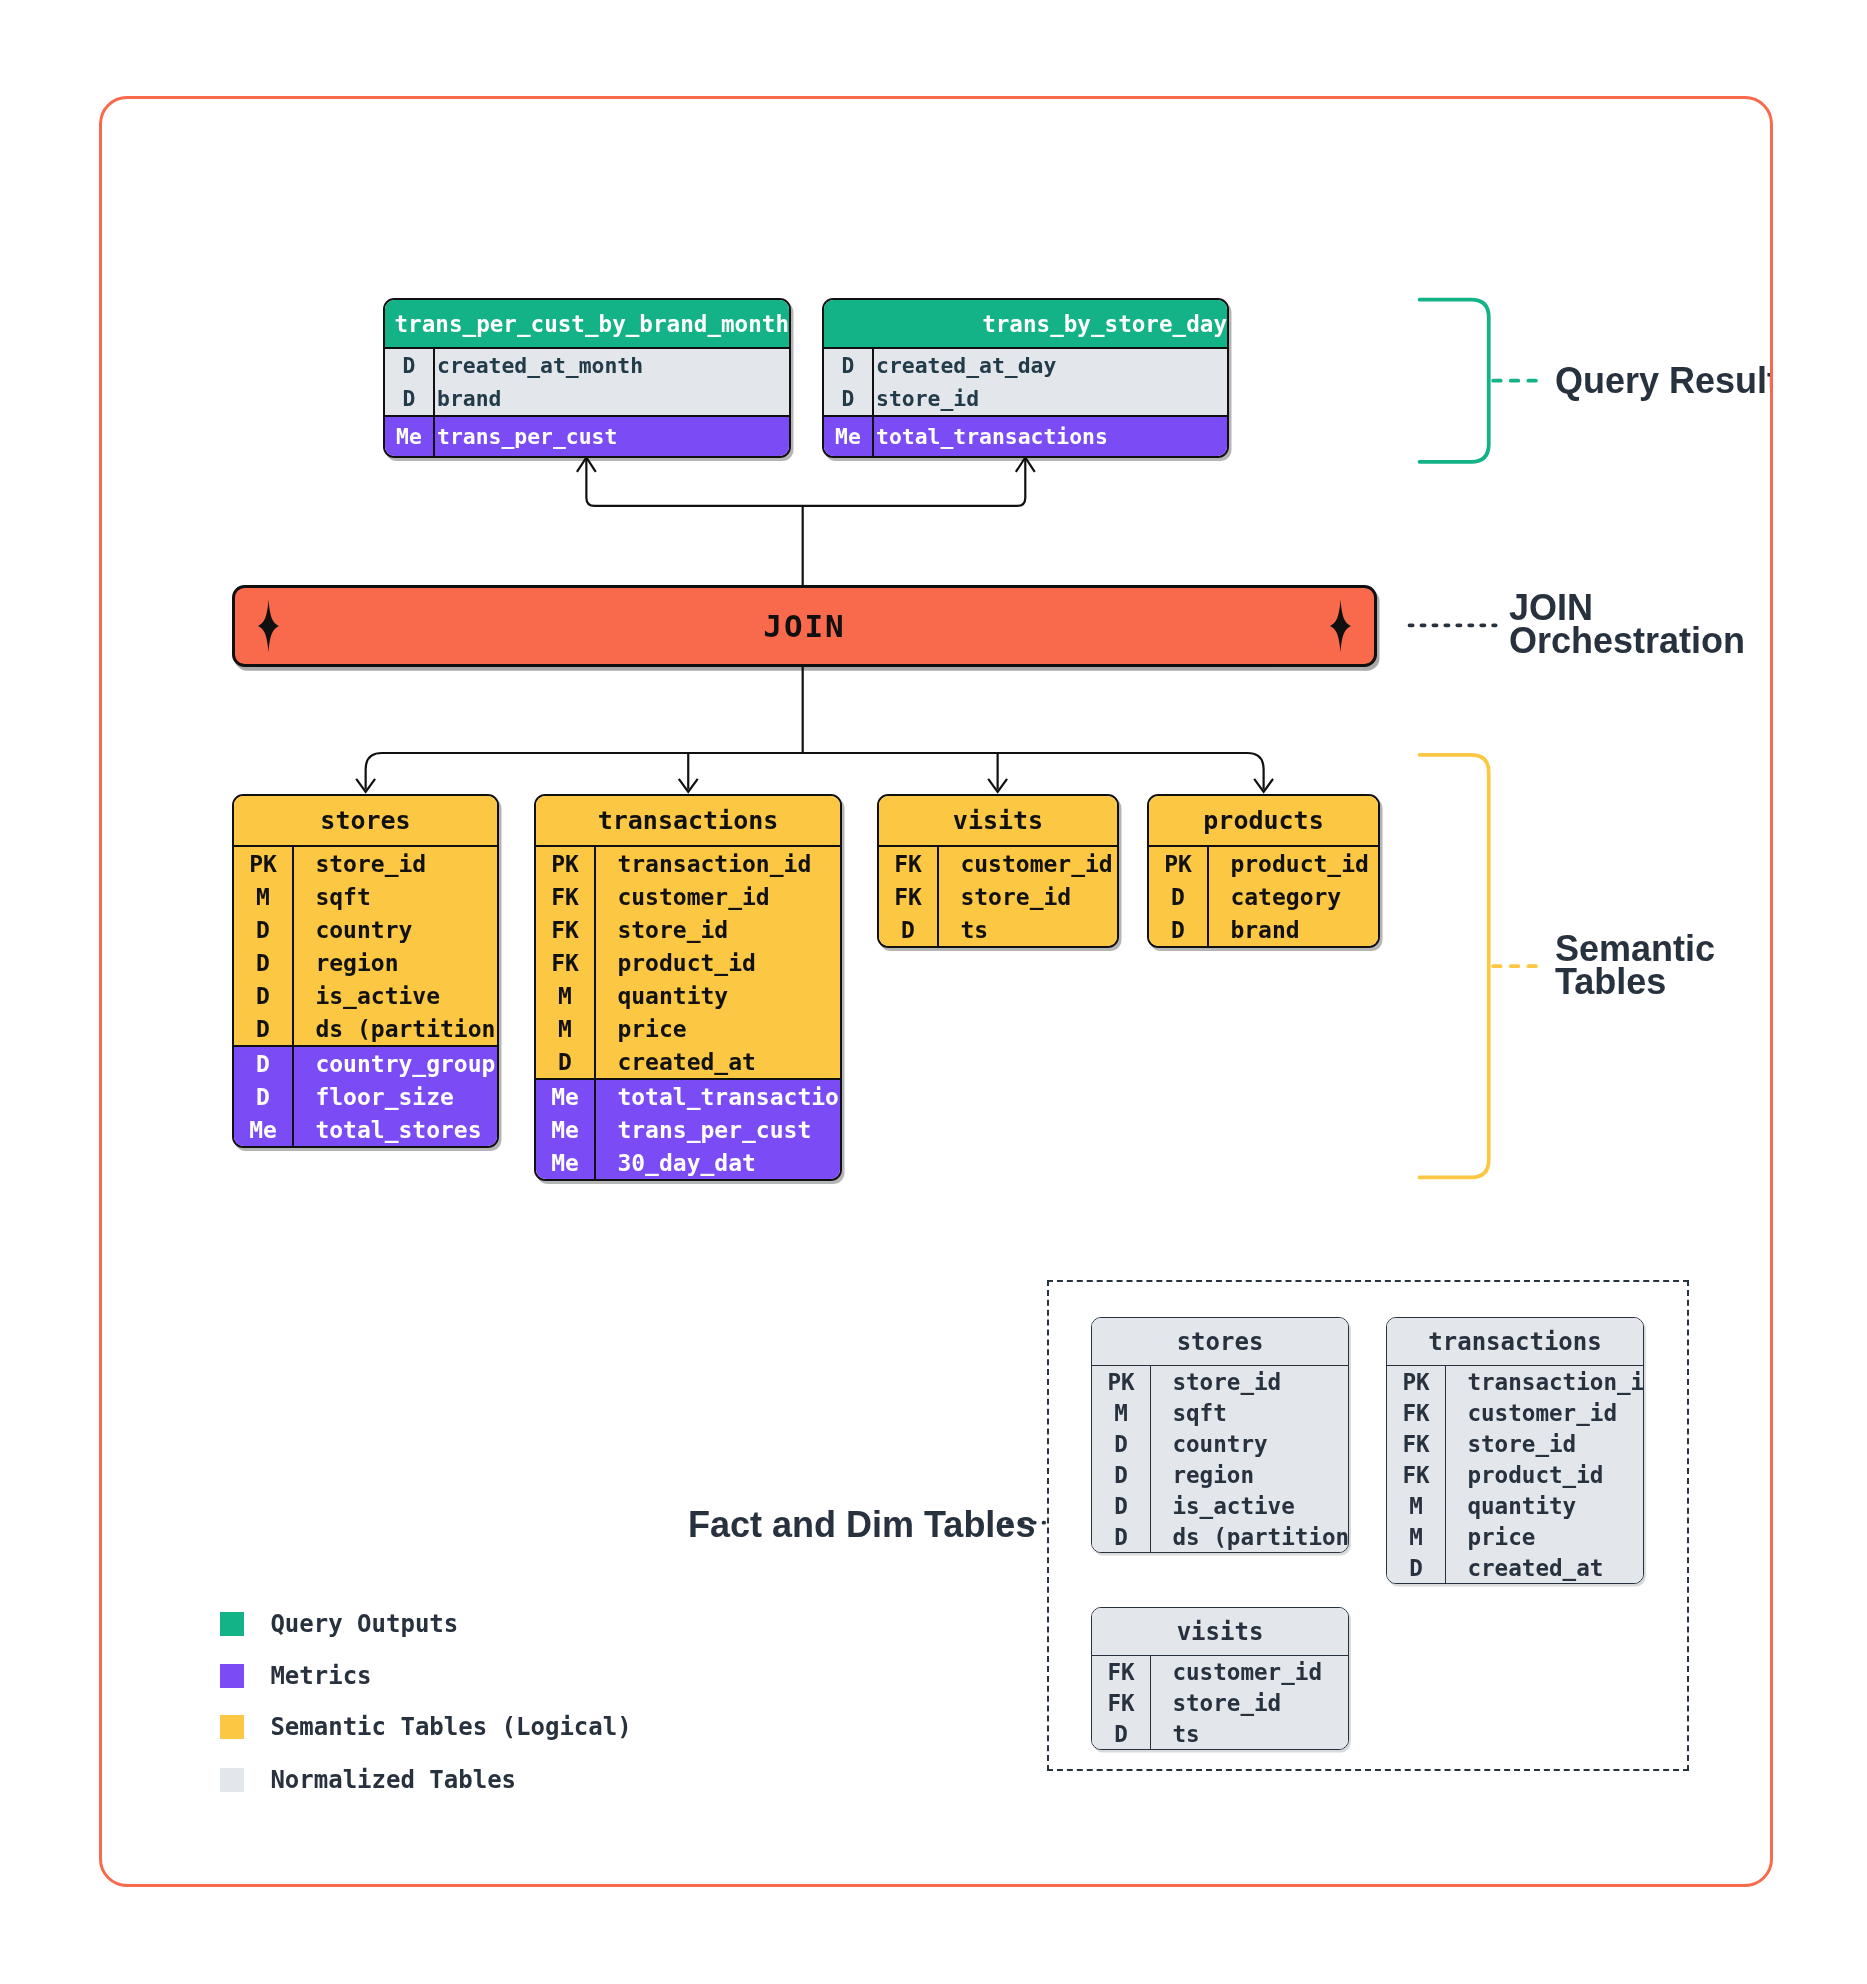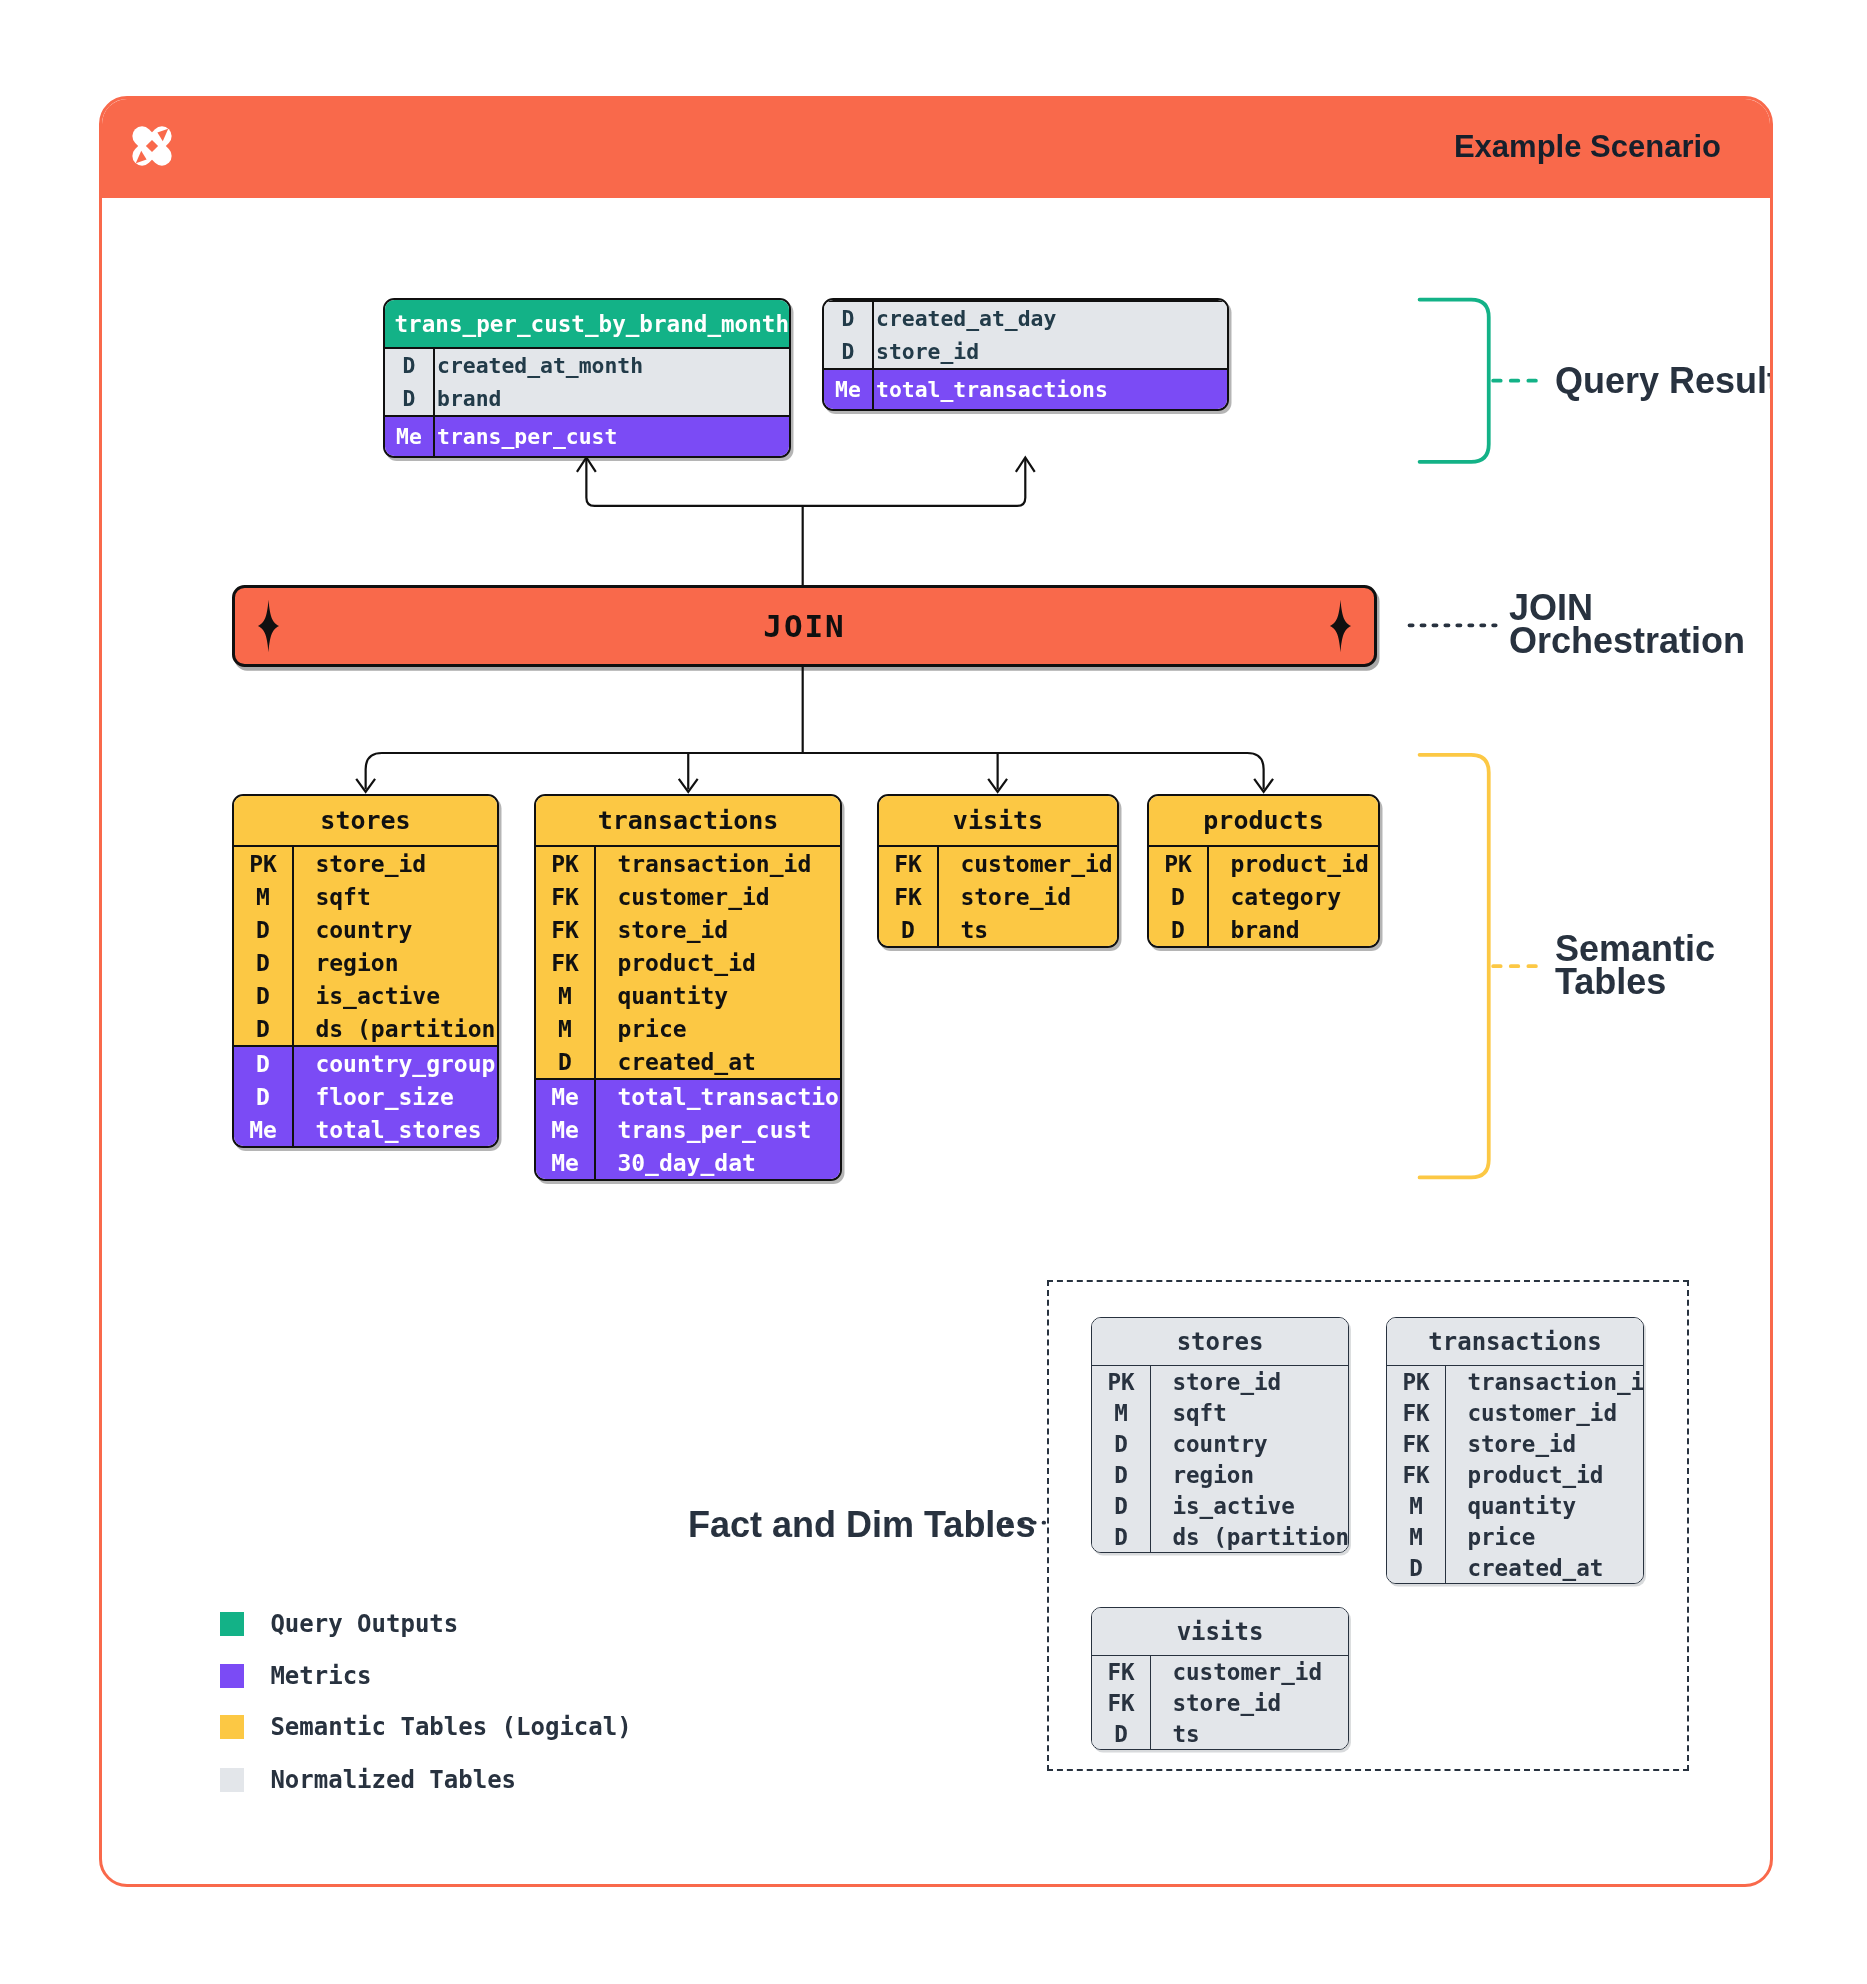--- a/index.html
+++ b/index.html
@@ -71,34 +71,20 @@
   .sw-purple{background:#7B4BF5;}
   .sw-yellow{background:#FCC844;}
   .sw-gray{background:#E3E6EA;}
 </style>
 </head>
 <body>
 
 <div class="page">
  <div class="card">
 
-  <div class="chead">
-    <svg class="logo" width="54" height="54" viewBox="0 0 100 100">
-      <g fill="#ffffff">
-        <rect x="6" y="32" width="88" height="36" rx="18" transform="rotate(45 50 50)"></rect>
-        <rect x="6" y="32" width="88" height="36" rx="18" transform="rotate(-45 50 50)"></rect>
-      </g>
-      <g fill="#F9694B">
-        <rect x="42" y="42" width="16" height="16" transform="rotate(45 50 50)"></rect>
-        <path d="M60,25 L80,18 L70,41 Z"></path>
-        <path d="M40,75 L20,82 L30,59 Z"></path>
-      </g>
-    </svg>
-    <div class="title">Example Scenario</div>
-  </div>
 
   <svg class="overlay" viewBox="0 0 2652 2837">
     <g stroke="#101010" stroke-width="3.5" fill="none">
       <path d="M770,572 V634 Q770,647 783,647 H1455 Q1468,647 1468,634 V572"></path>
       <path d="M1114,647 V774"></path>
       <path d="M755,593 L770,570 L785,593"></path>
       <path d="M1453,593 L1468,570 L1483,593"></path>
       <path d="M1114,900 V1040"></path>
       <path d="M419,1098 V1066 Q419,1040 445,1040 H1821 Q1847,1040 1847,1066 V1098"></path>
       <path d="M932,1040 V1098"></path>
@@ -134,20 +120,23 @@
     </div>
     <div class="sec mets">
       <div class="row">
             <span class="key">Me</span>
             <span class="nm">trans_per_cust</span>
           </div>
     </div>
   </div>
 
   <div class="tbl qr" style="left:720px;top:199px;width:407px">
+    <div class="thead">
+          <span>trans_by_store_day</span>
+        </div>
     <div class="sec dims">
       <div class="row">
             <span class="key">D</span>
             <span class="nm">created_at_day</span>
           </div>
       <div class="row">
             <span class="key">D</span>
             <span class="nm">store_id</span>
           </div>
     </div>

